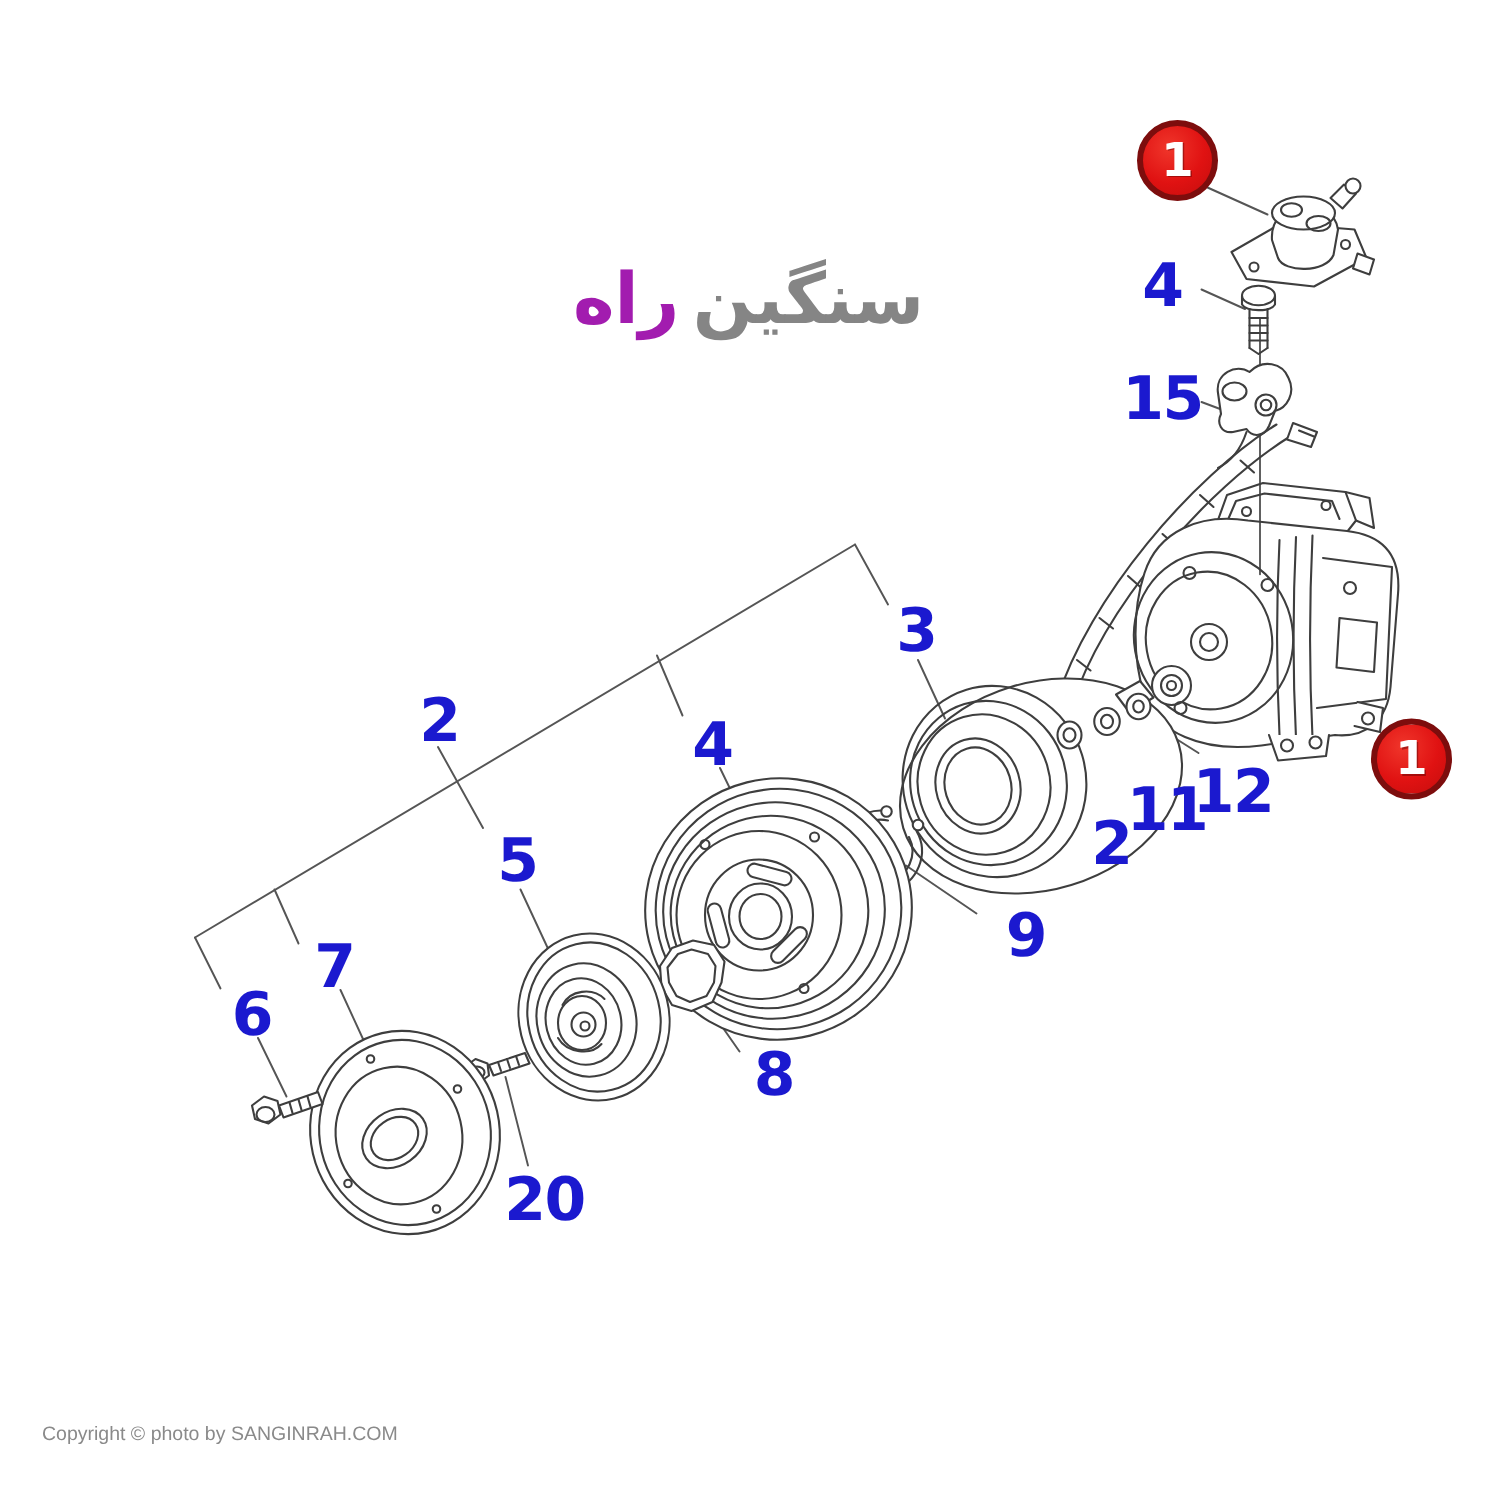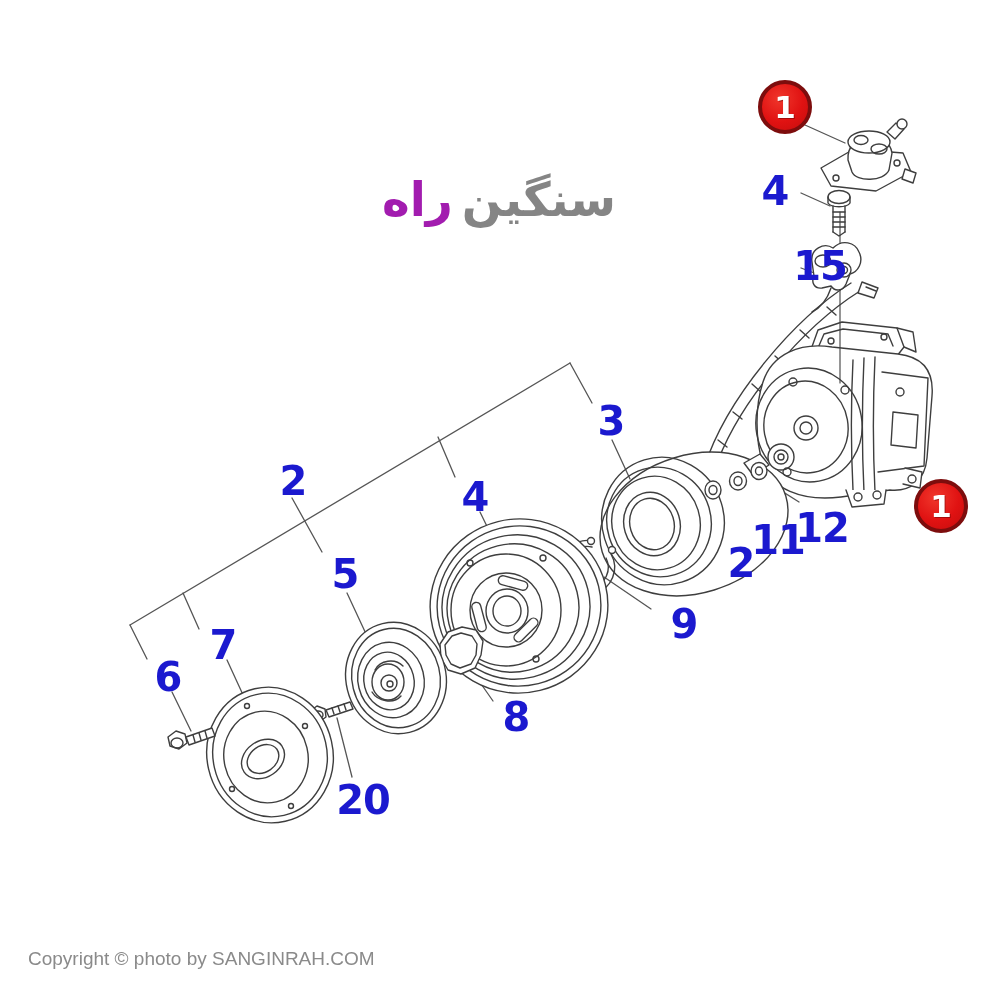--- a/index.html
+++ b/index.html
@@ -26,21 +26,21 @@
   .watermark{
     position:absolute;left:388px;top:168px;width:222px;height:62px;
     display:flex;flex-direction:row;direction:rtl;justify-content:center;align-items:center;gap:9px;
     font-family:"DejaVu Sans",sans-serif;font-weight:bold;font-size:47px;line-height:1;
     user-select:none;
   }
   .wm-gray{color:#858585;}
   .wm-purple{color:#a21caf;}
   .copyright{
     position:absolute;left:28px;top:948px;
-    font-family:"Liberation Sans",sans-serif;font-size:19px;color:#8a8a8a;
+    font-family:"Liberation Sans",sans-serif;font-size:13px;color:#8a8a8a;
   }
 </style>
 </head>
 <body>
 
 <div class="stage">
 
   <svg width="1000" height="1000" viewBox="0 0 1000 1000">
 
     <g stroke="#555555" stroke-width="1.3" fill="none" stroke-linecap="round">
@@ -255,17 +255,17 @@
   <div class="num" style="left:345px;top:574px;">5</div>
   <div class="num" style="left:168px;top:677px;">6</div>
   <div class="num" style="left:223px;top:645px;">7</div>
   <div class="num" style="left:516px;top:717px;">8</div>
   <div class="num" style="left:684px;top:624px;">9</div>
   <div class="num" style="left:741px;top:563px;">2</div>
   <div class="num" style="left:778px;top:540px;text-align:right;">11</div>
   <div class="num" style="left:822px;top:528px;">12</div>
   <div class="num" style="left:363px;top:800px;">20</div>
   <div class="num" style="left:775px;top:191px;">4</div>
-  <div class="num" style="left:775px;top:266px;margin-left:45px;">15</div>
+  <div class="num" style="left:775px;top:266px;">15</div>
 
   <div class="copyright">Copyright © photo by SANGINRAH.COM</div>
 
 </div>
 
 </body></html>

